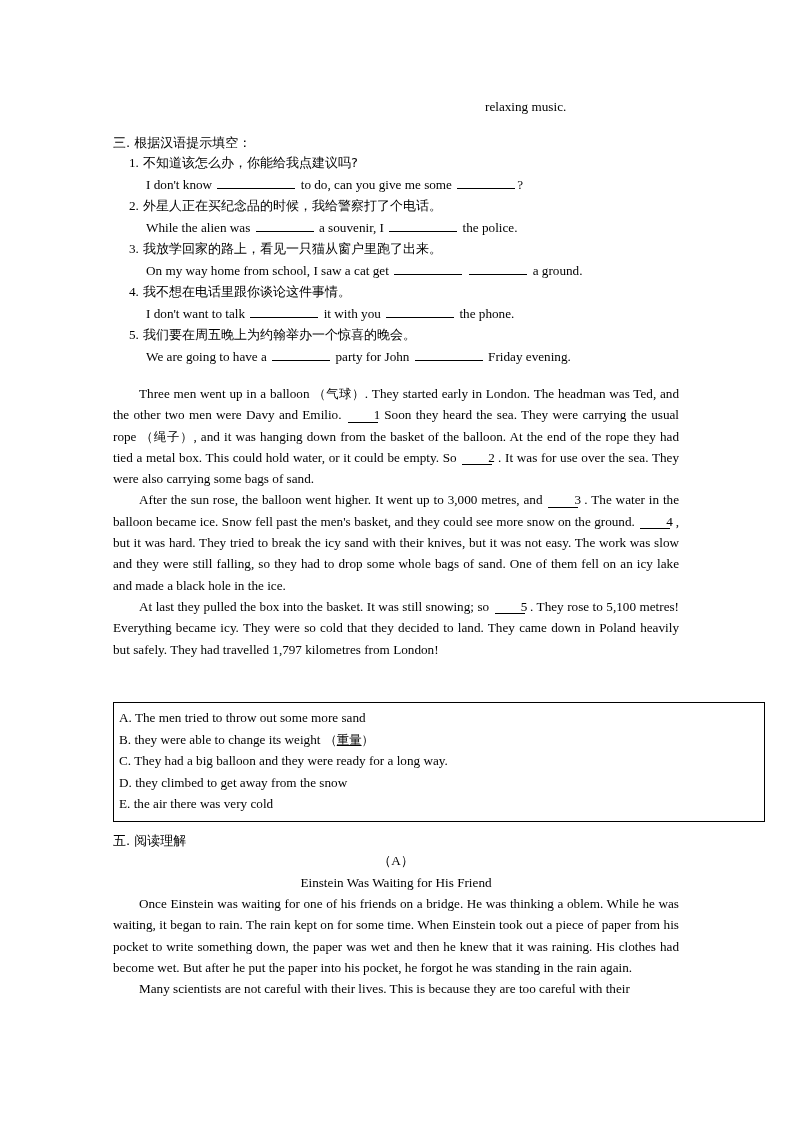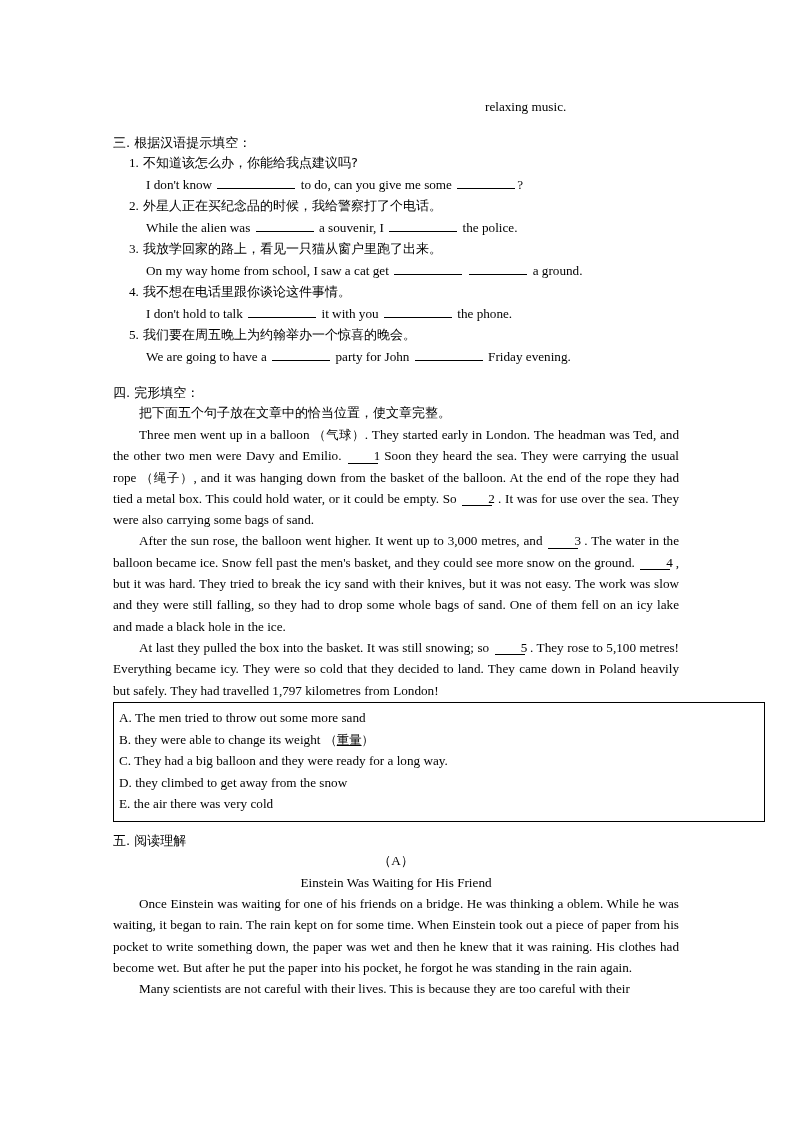--- a/index.html
+++ b/index.html
@@ -167,35 +167,30 @@
         <div class="q-item">
           <div class="q-cn"><span class="q-idx">2.</span><span> 外星人正在买纪念品的时候，我给警察打了个电话。</span></div>
           <div class="q-en"><span>While the alien was </span><span class="blank b-md"></span><span> a souvenir, I </span><span class="blank b-lg"></span><span> the police.</span></div>
         </div>
         <div class="q-item">
           <div class="q-cn"><span class="q-idx">3.</span><span> 我放学回家的路上，看见一只猫从窗户里跑了出来。</span></div>
           <div class="q-en"><span>On my way home from school, I saw a cat get </span><span class="blank b-lg"></span><span> </span><span class="blank b-md"></span><span> a ground.</span></div>
         </div>
         <div class="q-item">
           <div class="q-cn"><span class="q-idx">4.</span><span> 我不想在电话里跟你谈论这件事情。</span></div>
-          <div class="q-en"><span>I don't hold to talk </span><span class="blank b-lg"></span><span> it with you </span><span class="blank b-lg"></span><span> the phone.</span></div>
+          <div class="q-en"><span>I don't want to talk </span><span class="blank b-lg"></span><span> it with you </span><span class="blank b-lg"></span><span> the phone.</span></div>
         </div>
         <div class="q-item">
           <div class="q-cn"><span class="q-idx">5.</span><span> 我们要在周五晚上为约翰举办一个惊喜的晚会。</span></div>
           <div class="q-en"><span>We are going to have a </span><span class="blank b-md"></span><span> party for John </span><span class="blank b-lg"></span><span> Friday evening.</span></div>
         </div>
       </div>
   </div>
 
   <div id="section-four">
-    <div class="sec-head">
-      <span class="sec-num">四.</span>
-      <span class="sec-title">完形填空：</span>
-    </div>
-    <div class="sub-instr">把下面五个句子放在文章中的恰当位置，使文章完整。</div>
     <div id="four-paras">
         <p class="para"><span class="">Three men went up in a balloon</span> <span class="cn">（气球）</span><span class="">. They started early in London. The headman was Ted, and the other two men were Davy and Emilio.</span>  <span class="num-blank">1</span> <span class="">Soon they heard the sea. They were carrying the usual rope</span> <span class="cn">（绳子）</span><span class="">, and it was hanging down from the basket of the balloon. At the end of the rope they had tied a metal box. This could hold water, or it could be empty. So</span>  <span class="num-blank">2</span> <span class="">. It was for use over the sea. They were also carrying some bags of sand.</span> </p>
         <p class="para"><span class="">After the sun rose, the balloon went higher. It went up to 3,000 metres, and</span>  <span class="num-blank">3</span> <span class="">. The water in the balloon became ice. Snow fell past the men's basket, and they could see more snow on the ground.</span>  <span class="num-blank">4</span> <span class="">, but it was hard. They tried to break the icy sand with their knives, but it was not easy. The work was slow and they were still falling, so they had to drop some whole bags of sand. One of them fell on an icy lake and made a black hole in the ice.</span> </p>
         <p class="para"><span class="">At last they pulled the box into the basket. It was still snowing; so</span>  <span class="num-blank">5</span> <span class="">. They rose to 5,100 metres! Everything became icy. They were so cold that they decided to land. They came down in Poland heavily but safely. They had travelled 1,797 kilometres from London!</span> </p>
       </div>
   </div>
 
   <div id="options-box">
       <div class="opt-row"><span>A.</span> <span>The men tried to throw out some more sand</span></div>
       <div class="opt-row"><span>B.</span> <span>they were able to change its weight</span><span class="cn-u">  <span>（</span><u>重量</u><span>）</span></span></div>

